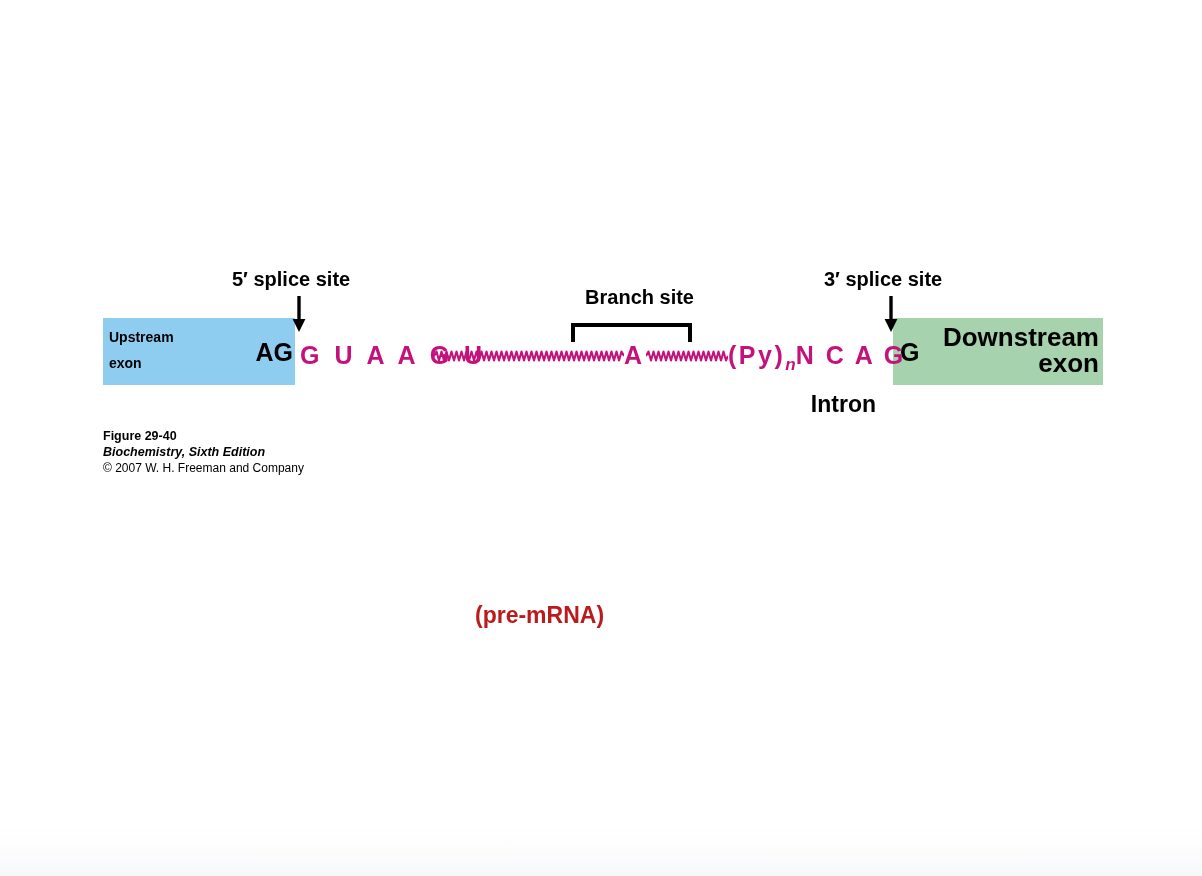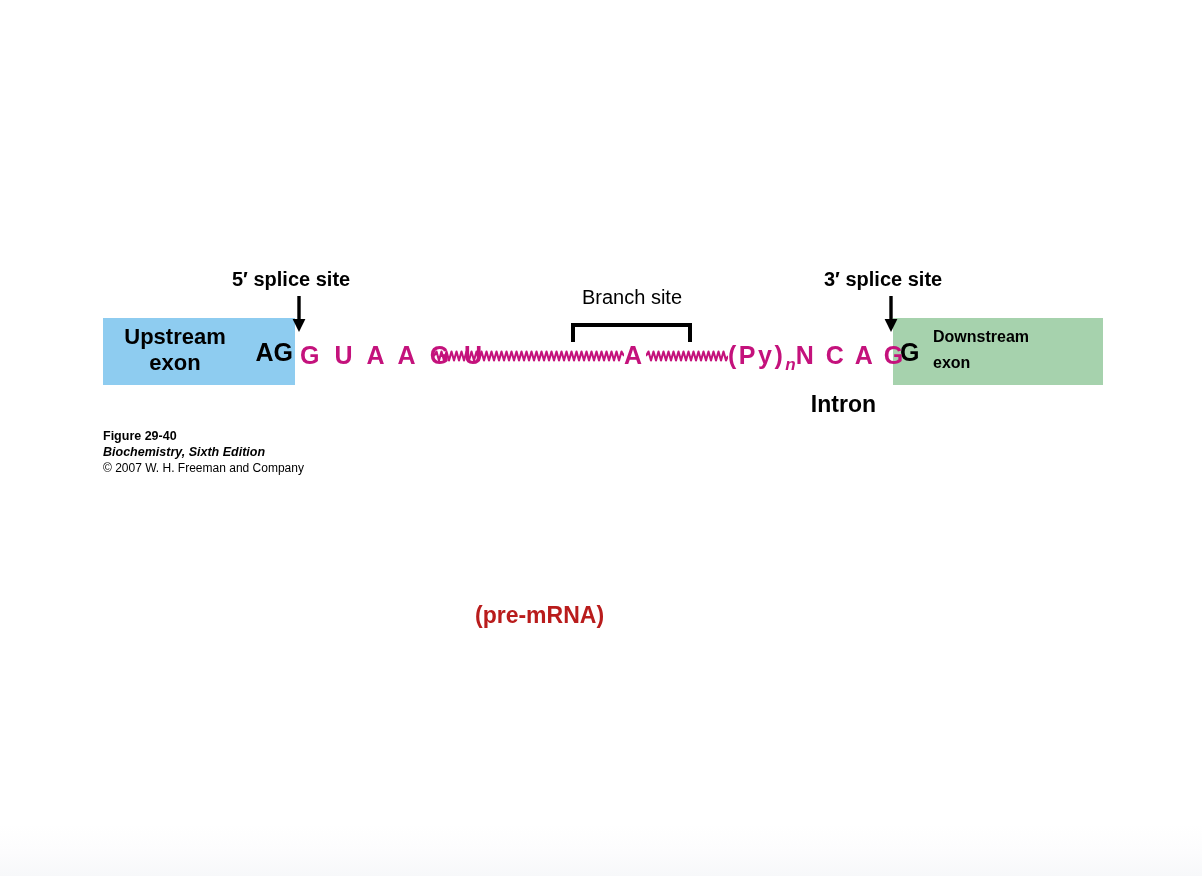--- a/index.html
+++ b/index.html
@@ -73,22 +73,22 @@
     top: 318px;
     width: 192px;
     height: 67px;
     background: #8ECCF0;
   }
   #upstream-exon .exon-label {
     position: absolute;
     left: 6px;
     top: 6px;
     width: 132px;
-    text-align: center;
-    font-size: 22px;
+    text-align: left;
+    font-size: 14px;
     line-height: 26px;
   }
   #upstream-exon .flank-base {
     position: absolute;
     right: 2px;
     top: 50%;
     transform: translateY(-50%);
     font-size: 25px;
     letter-spacing: 0px;
   }
@@ -98,22 +98,22 @@
     top: 318px;
     width: 210px;
     height: 67px;
     background: #A6D2AD;
   }
   #downstream-exon .exon-label {
     position: absolute;
     right: 4px;
     top: 6px;
     width: 166px;
-    text-align: left;
-    font-size: 16px;
+    text-align: right;
+    font-size: 26px;
     line-height: 26px;
   }
   #downstream-exon .flank-base {
     position: absolute;
     left: 7px;
     top: 50%;
     transform: translateY(-50%);
     font-size: 25px;
   }
 
@@ -154,23 +154,23 @@
   #squiggle-left  { left: 138px; width: 190px; }
   #squiggle-right { left: 350px; width: 82px; }
   .squiggle svg { display: block; }
 
   
   #branch-label {
     position: absolute;
     left: 570px;
     top: 286px;
     width: 124px;
-    text-align: center;
+    text-align: right;
     font-size: 20px;
-    font-weight: normal;
+    font-weight: bold;
     color: #000000;
     white-space: nowrap;
   }
   #branch-bracket {
     position: absolute;
     left: 571px;
     top: 323px;
     width: 121px;
     height: 19px;
     border-top: 4px solid #000;

